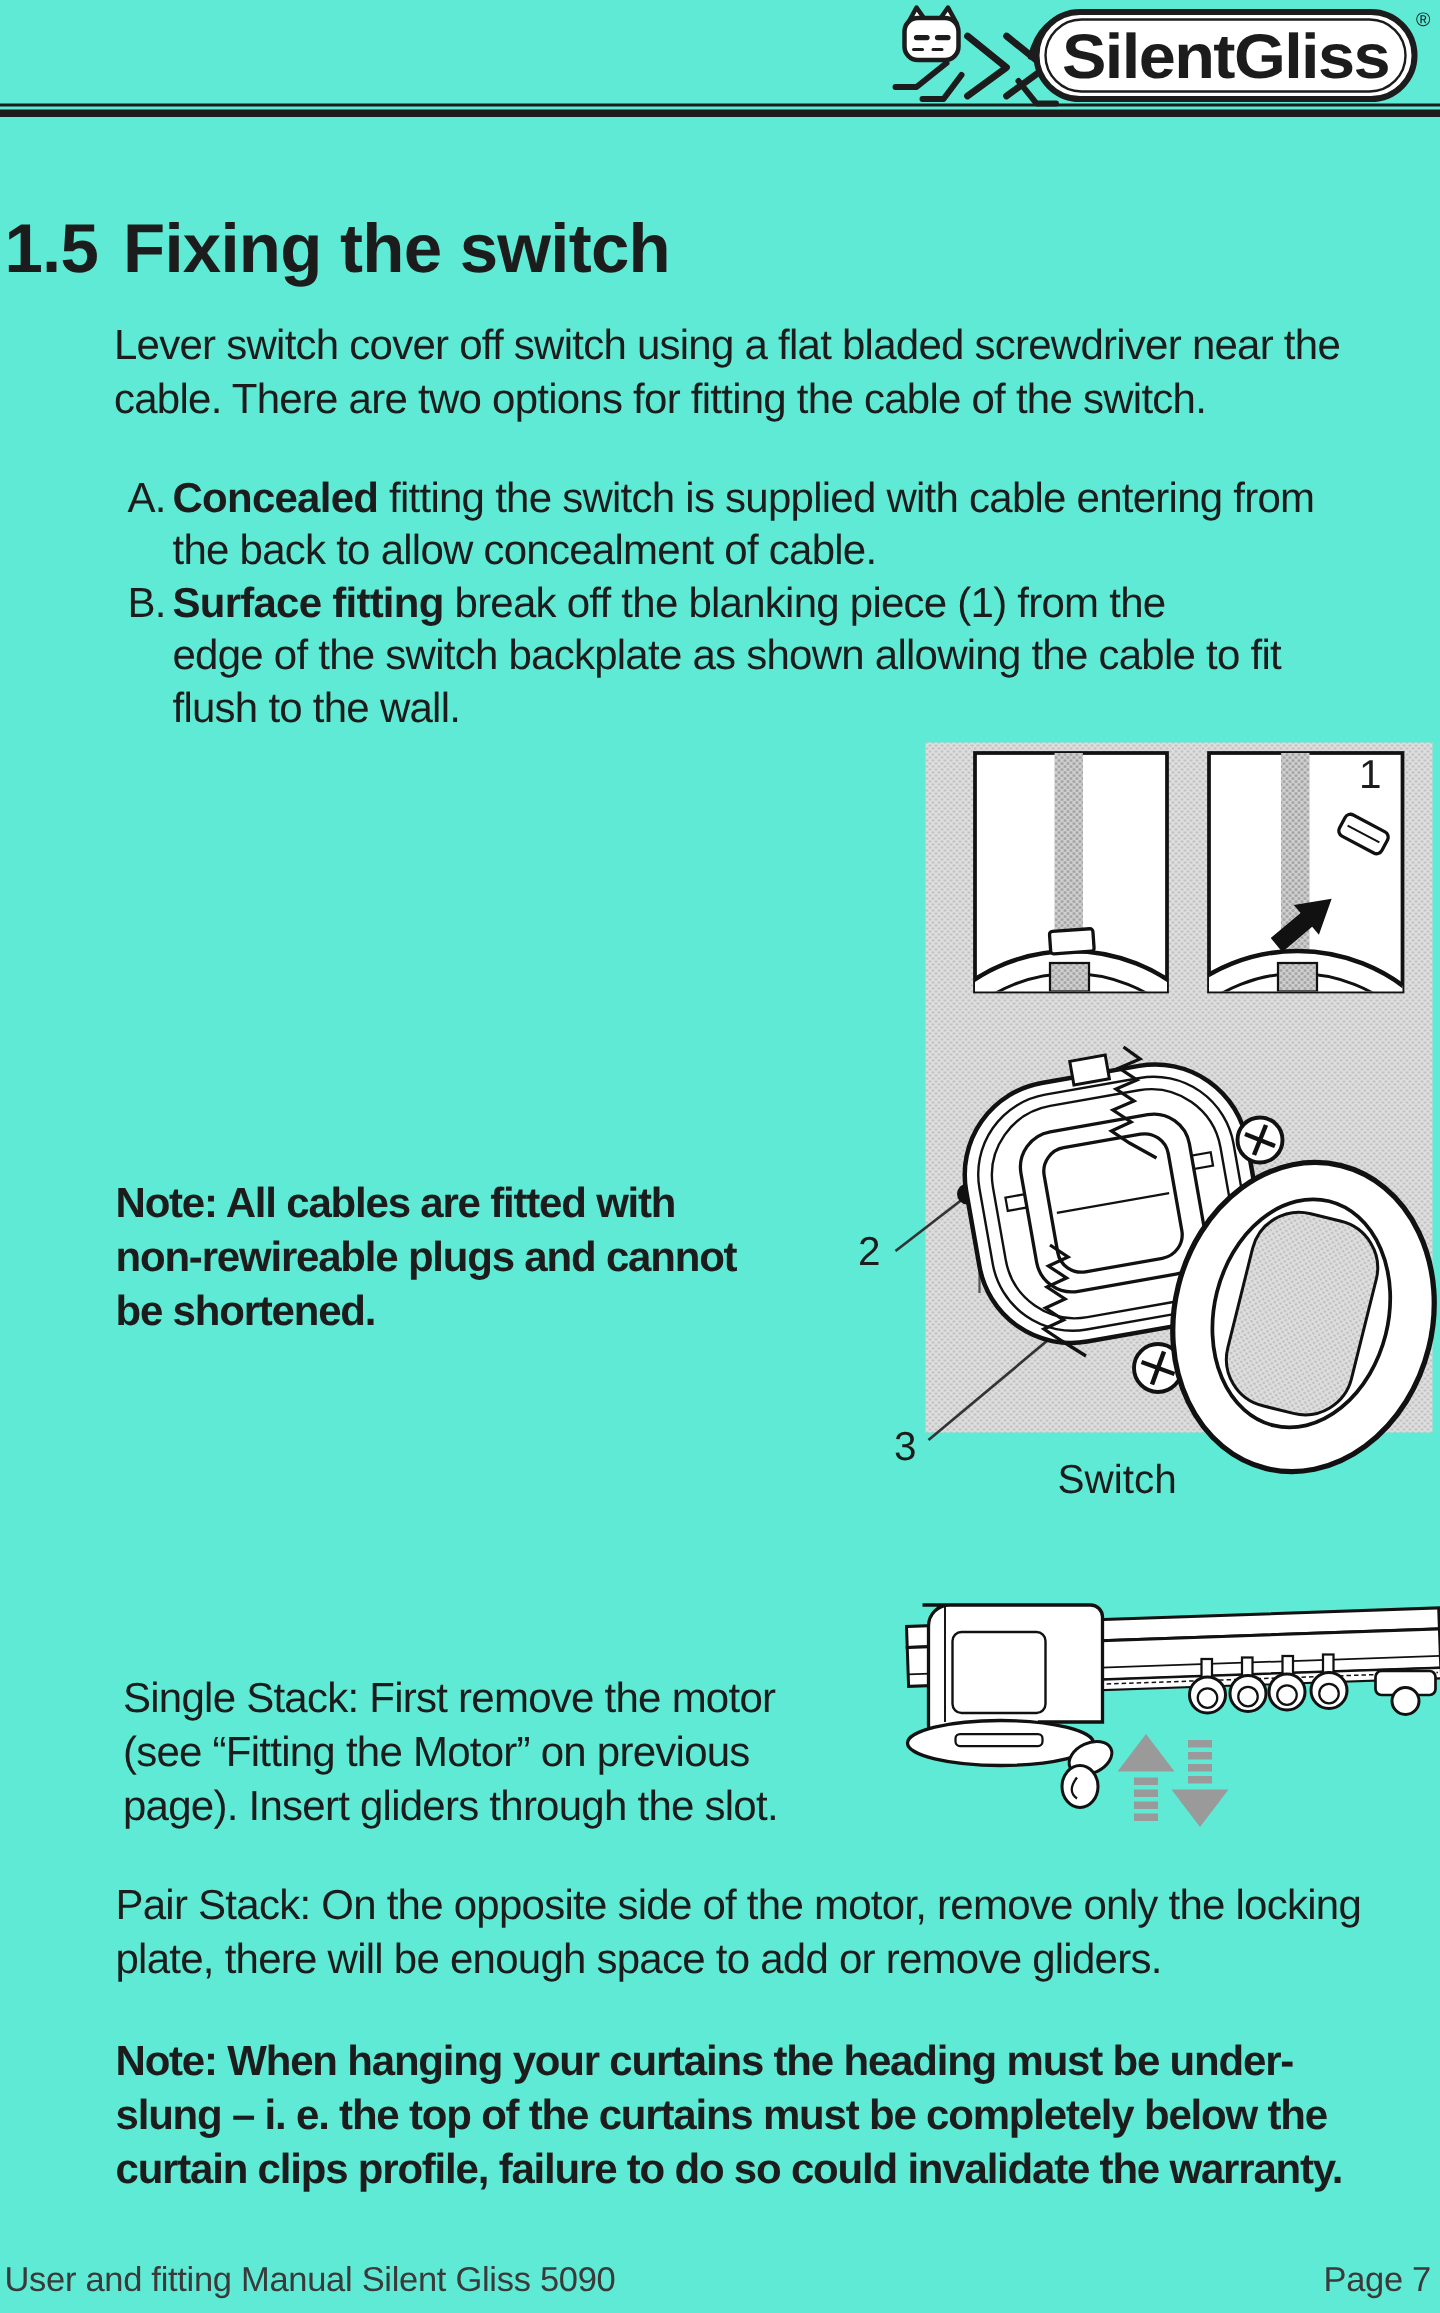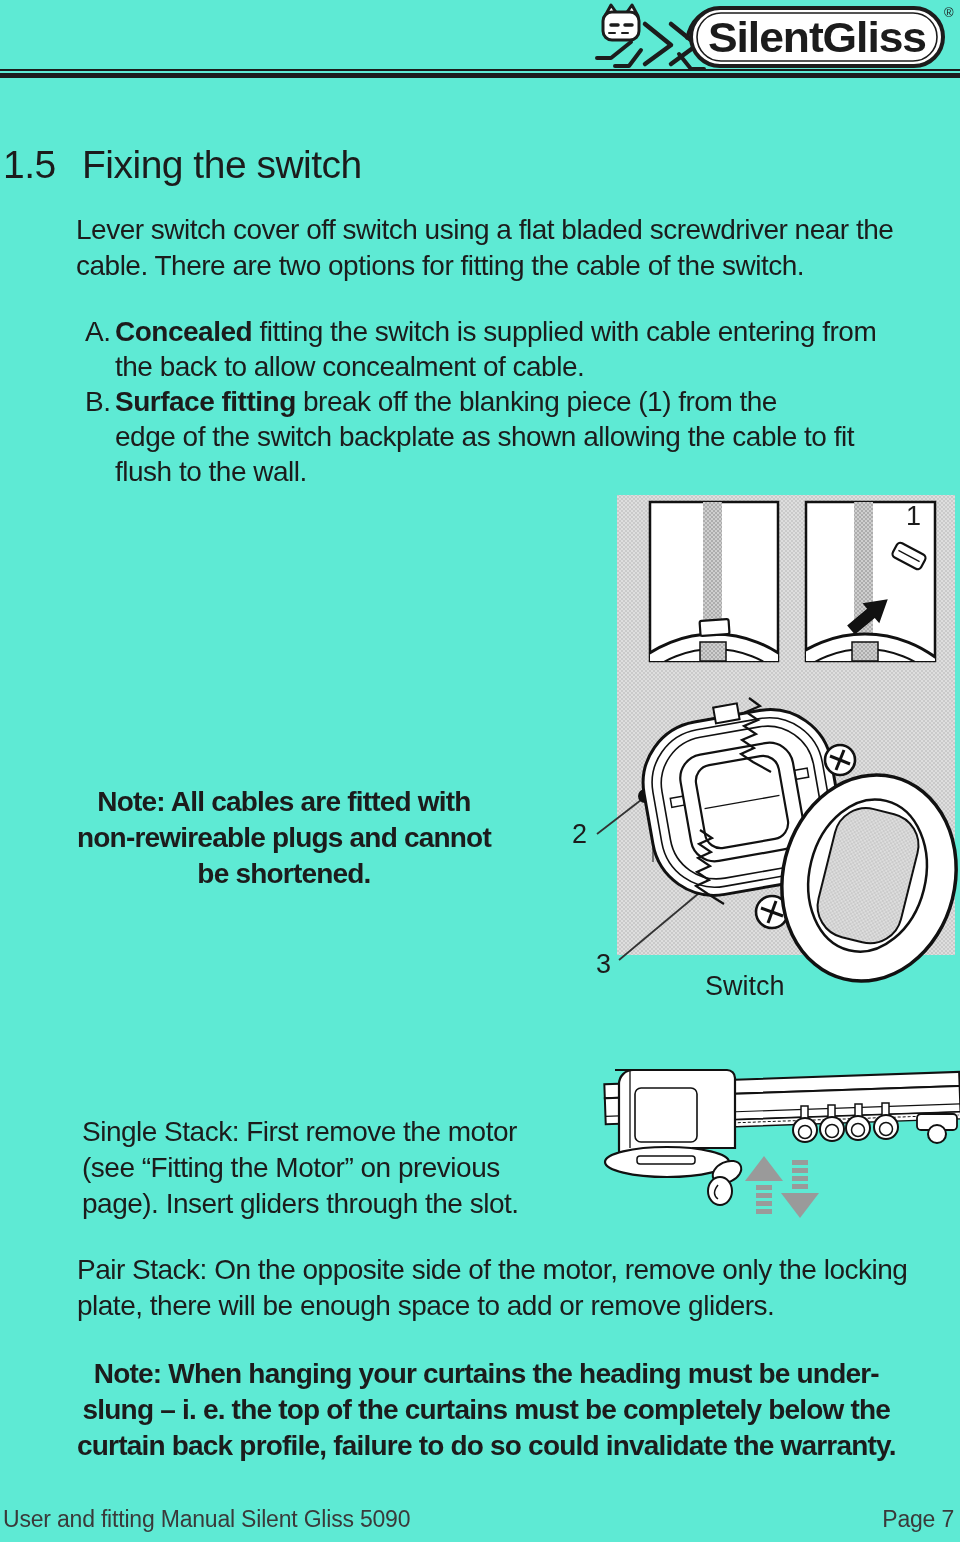--- a/index.html
+++ b/index.html
@@ -1,27 +1,27 @@
 <!DOCTYPE html>
 <html><head>
 <meta charset="utf-8">
 <style>
   html,body{margin:0;padding:0;background:#fff;}
   .page{position:relative;width:960px;height:1542px;background:#5eead4;overflow:hidden;
         font-family:"Liberation Sans",sans-serif;color:#1c1c1c;}
   .abs{position:absolute;}
   .rule{background:#1c1c1c;width:960px;left:0;}
-  .heading{display:flex;font-size:39px;line-height:46px;font-weight:400;letter-spacing:-0.5px;}
+  .heading{display:flex;font-size:46px;line-height:46px;font-weight:700;letter-spacing:-0.5px;}
   .heading .num{width:79px;flex:none;}
   .para{font-size:28px;line-height:36px;letter-spacing:-0.5px;white-space:pre;}
   .option{display:flex;font-size:28px;line-height:35px;letter-spacing:-0.5px;}
   .option .marker{width:30px;flex:none;}
   .option .optext{white-space:pre;}
   .bold{font-weight:700;}
-  .note{font-weight:700;font-size:27px;line-height:36px;letter-spacing:-0.8px;white-space:pre;text-align:center;}
+  .note{font-weight:700;font-size:27px;line-height:36px;letter-spacing:-0.8px;white-space:pre;}
   .fig-label{font-size:27px;line-height:28px;}
   .caption{font-size:27px;line-height:28px;text-align:left;width:160px;}
   .footer{font-size:23px;line-height:26px;color:#3a3a3a;letter-spacing:-0.2px;}
 </style>
 </head>
 <body>
 
 <div class="page">
 
   <div class="abs rule" style="top:69px;height:2px;"></div>
@@ -228,18 +228,18 @@
       <rect x="207" y="134" width="16" height="5"></rect>
       <polygon points="215,168 196,143 234,143"></polygon>
     </g>
   </svg>
 
   <div class="abs para" style="left:77px;top:1252px;">Pair Stack: On the opposite side of the motor, remove only the locking
 plate, there will be enough space to add or remove gliders.</div>
 
   <div class="abs note" style="left:77px;top:1356px;font-size:28px;">Note: When hanging your curtains the heading must be under-
 slung – i. e. the top of the curtains must be completely below the
-curtain back profile, failure to do so could invalidate the warranty.</div>
+curtain clips profile, failure to do so could invalidate the warranty.</div>
 
   <div class="abs footer" style="left:3px;top:1506px;text-align:right;">User and fitting Manual Silent Gliss 5090</div>
   <div class="abs footer" style="right:6px;top:1506px;text-align:right;">Page 7</div>
 
 </div>
 
 </body></html>

